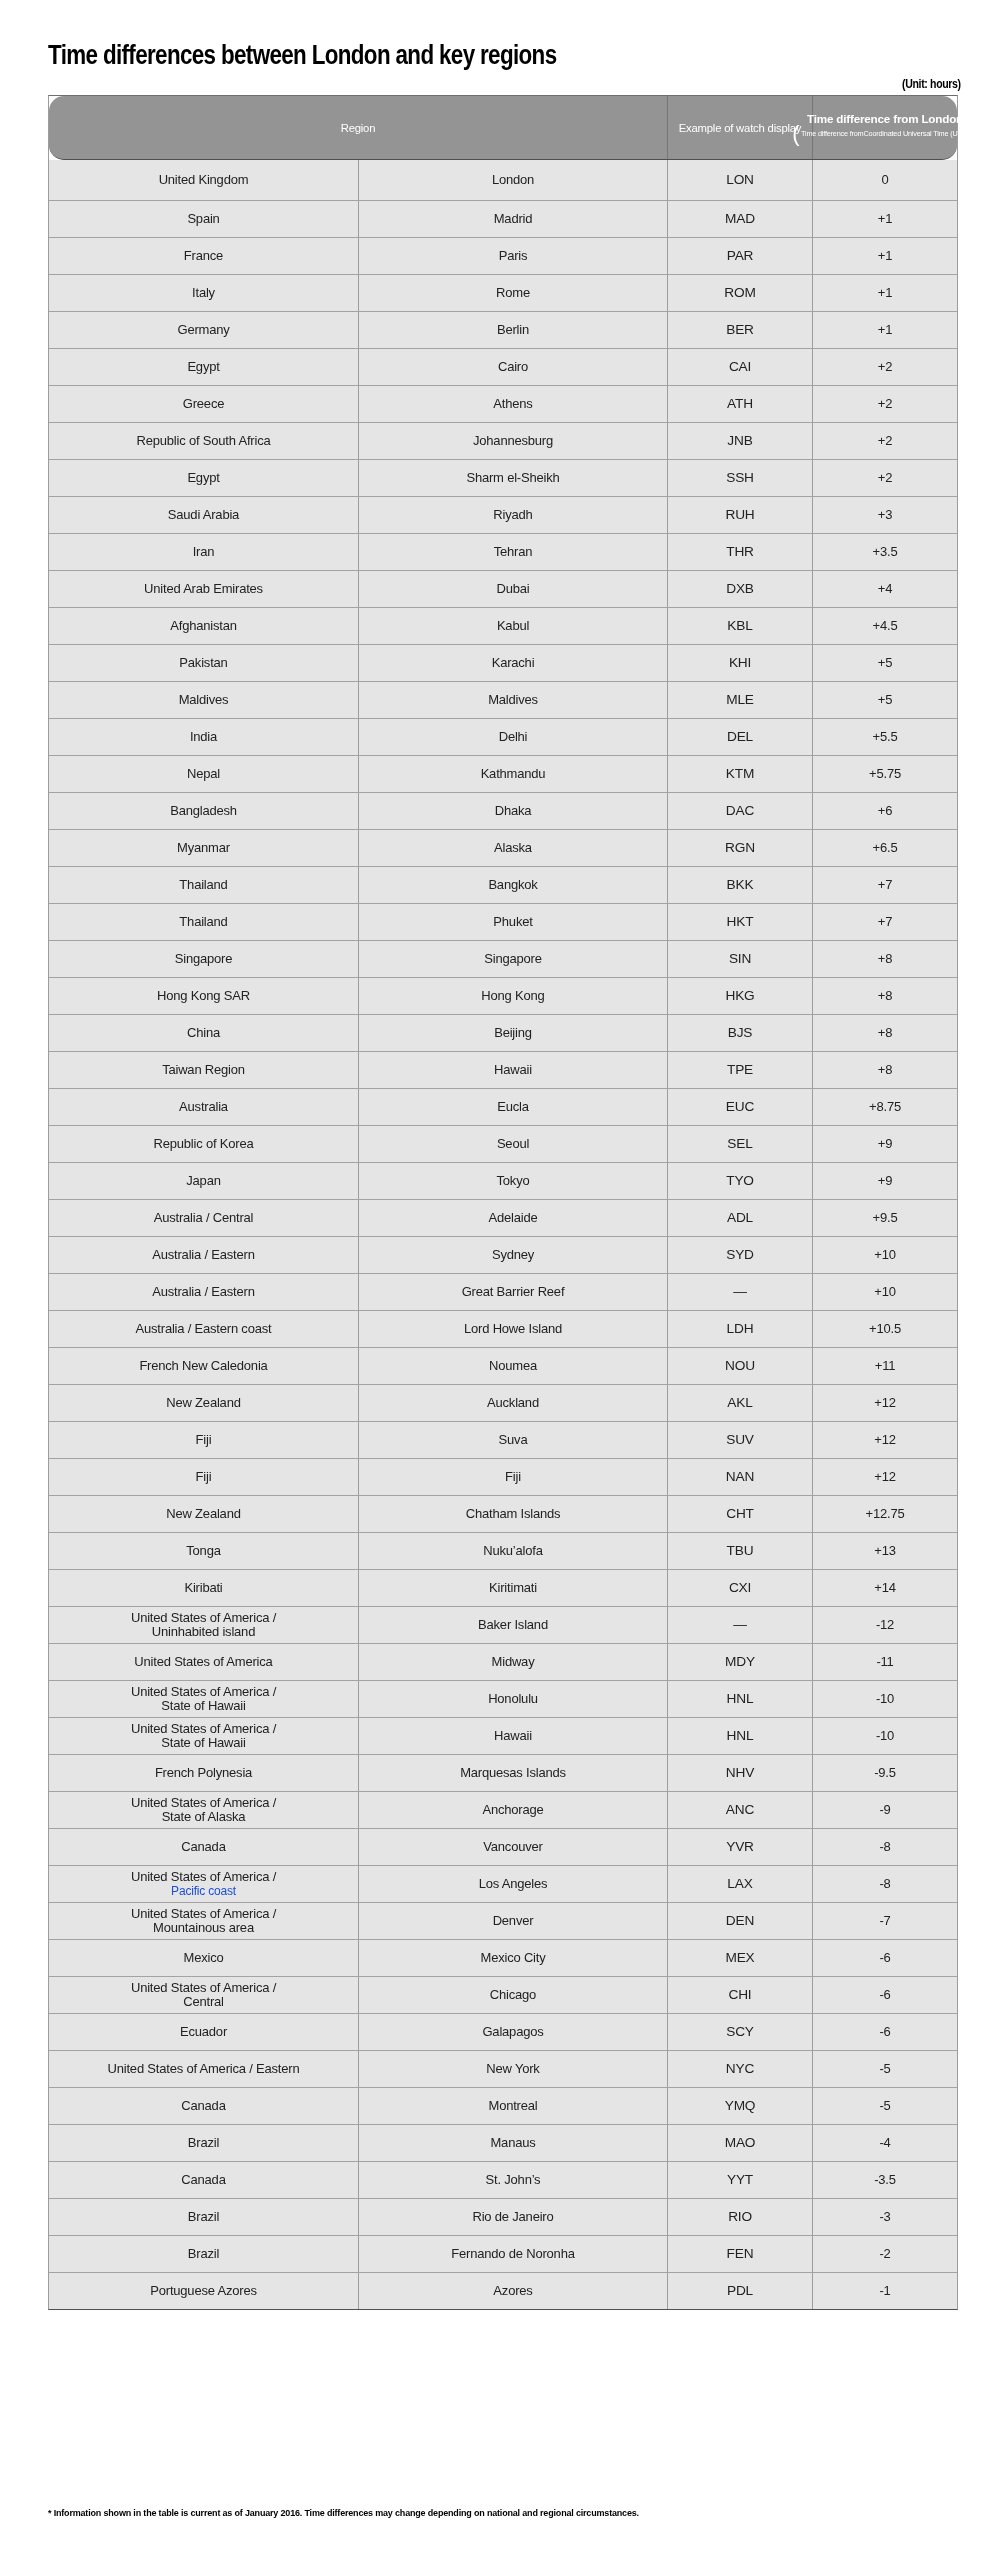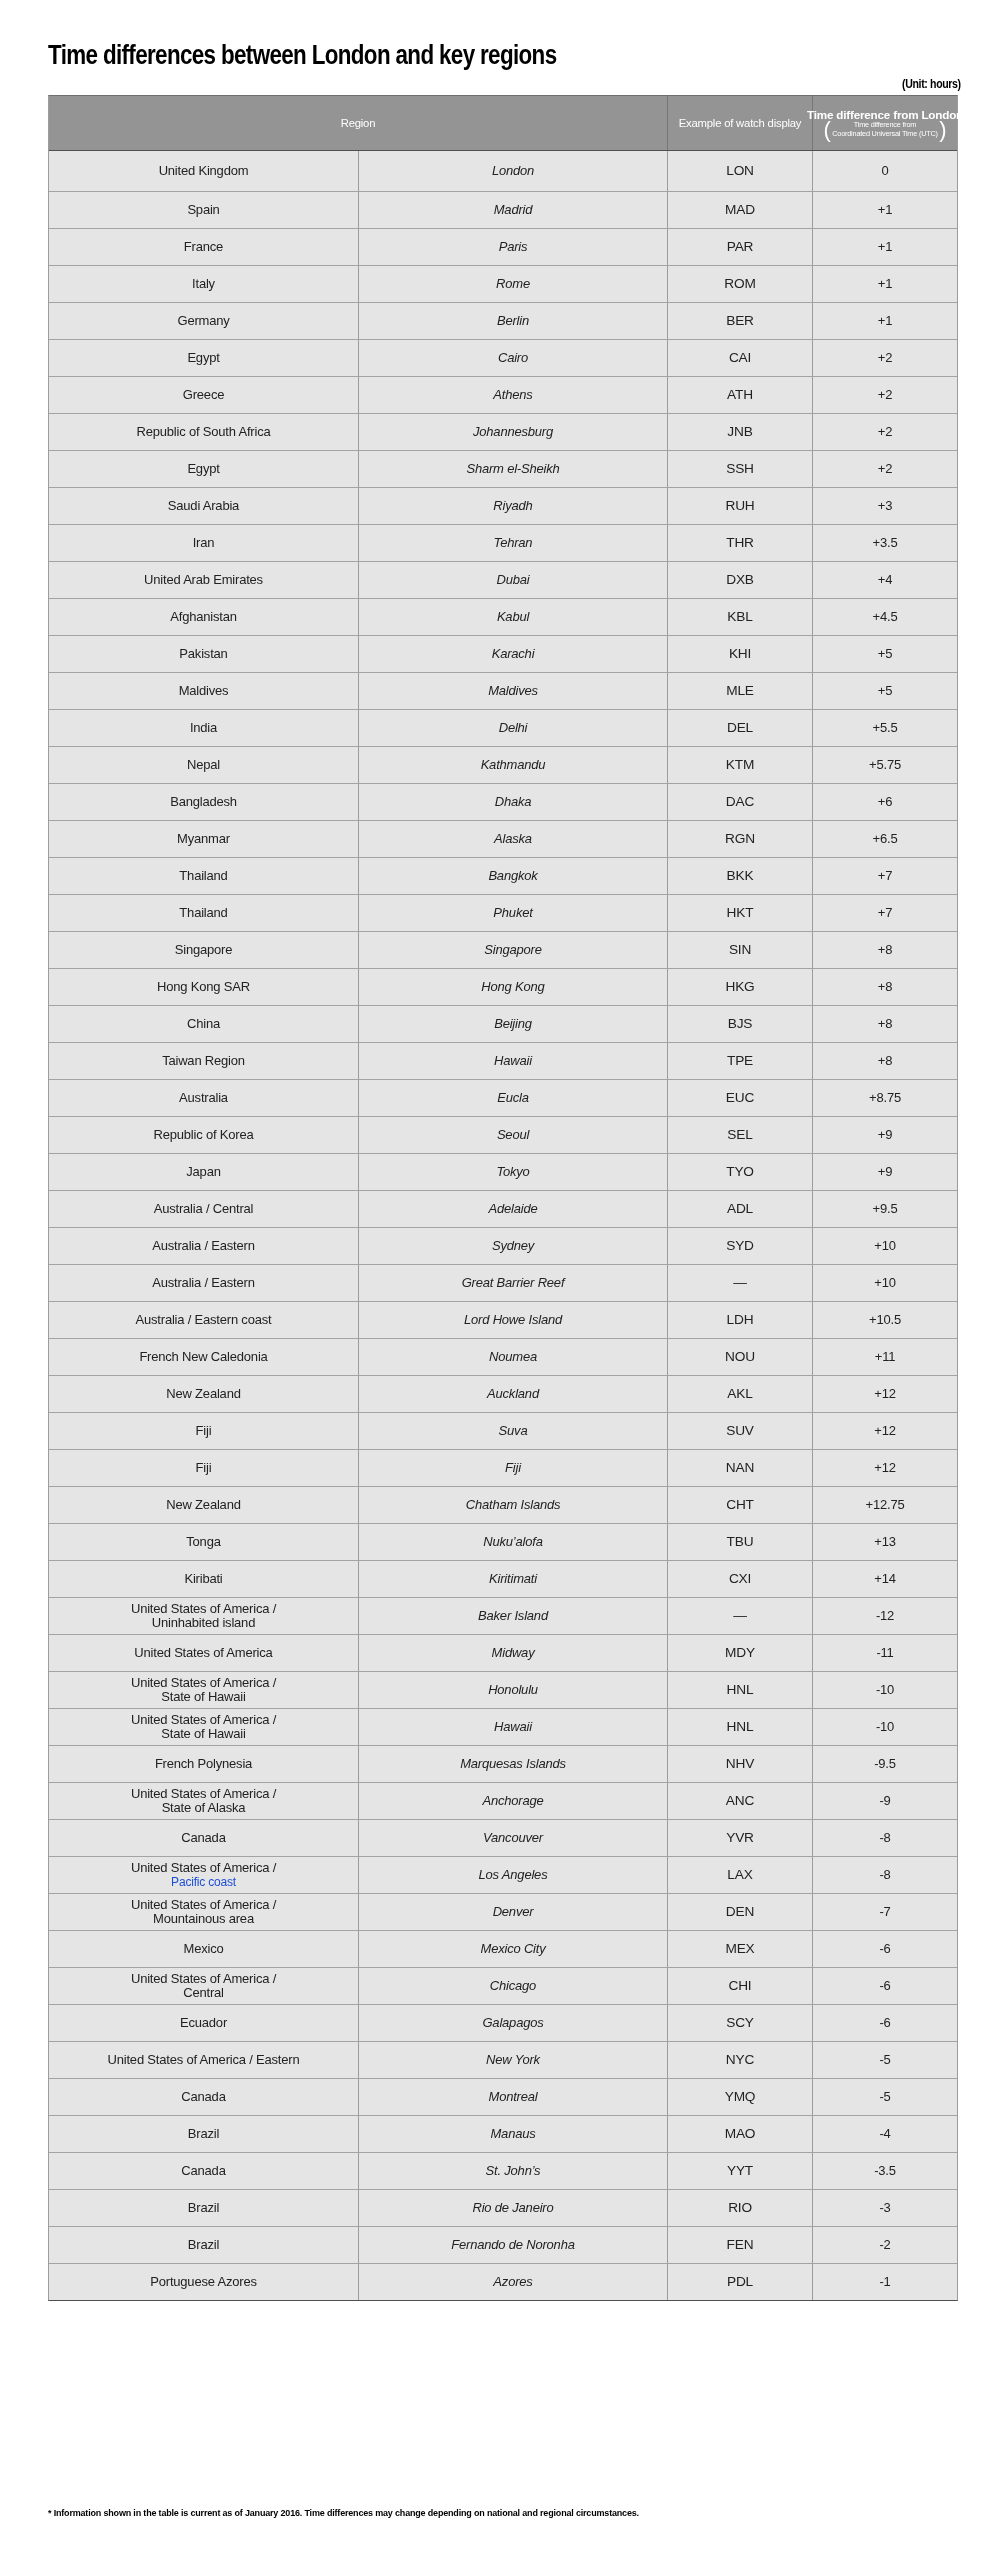--- a/index.html
+++ b/index.html
@@ -41,61 +41,62 @@
     border-left:0.8px solid var(--border-light);
     border-right:0.8px solid var(--border-light);
     border-top:0.8px solid #6e6e6e;
     border-bottom:1.6px solid var(--border-dark);
     background:#fff;
     box-sizing:content-box;
   }
   .thead {
     display:grid;
     grid-template-columns:310px 309px 145px 144px;
-    height:55px;
+    height:64px;
     box-sizing:border-box;
     background:var(--header-bg);
     border-bottom:1.6px solid var(--border-dark);
+    border-radius:15px;
   }
   .th {
     display:flex; flex-direction:column;
     align-items:center; justify-content:center;
     color:var(--header-text);
     font-size:11.3px; font-weight:500;
     letter-spacing:-0.2px;
     text-align:center;
     box-sizing:border-box;
   }
   .th-region { grid-column:1 / span 2; border-right:0.8px solid #777; }
   .th-watch  { border-right:0.8px solid #777; }
   .th-diff-title { font-size:11.7px; font-weight:600; margin-bottom:0; white-space:nowrap; }
   .th-diff-sub { display:flex; align-items:center; justify-content:center; gap:1.6px; }
   .paren { font-size:22px; font-weight:300; line-height:18px; }
-  .sub-lines { display:flex; flex-direction:column; }
+  .sub-lines { display:flex; flex-direction:row; }
   .sub-lines span { display:block; font-size:7.3px; line-height:8.5px; font-weight:400; white-space:nowrap; }
   .tbody { background:#fff; }
   .t-row {
     display:grid;
     grid-template-columns:310px 309px 145px 144px;
     height:40px;
     box-sizing:border-box;
     background:var(--row-bg);
   }
   .t-row + .t-row { margin-top:0; height:37px; border-top:0.8px solid var(--sep); }
   .td {
     display:flex; align-items:center; justify-content:center;
     text-align:center;
     font-size:13px; letter-spacing:-0.2px;
     color:var(--text);
     box-sizing:border-box;
     padding:0 4.8px;
     line-height:14.5px;
   }
   .td-region { flex-direction:column; border-right:0.8px solid var(--border-light); }
-  .td-city   { border-right:0.8px solid var(--border-light);font-style:italic; }
+  .td-city   { border-right:0.8px solid var(--border-light); }
   .td-code   { border-right:0.8px solid var(--border-light); font-size:13.7px; }
   .l2.light  { color:#1d4ed8; font-weight:300; font-size:12px; }
   .footnote {
     position:absolute; left:48px; top:2507px;
     font-size:9.7px; font-weight:700; letter-spacing:-0.2px;
     color:#000;
     white-space:nowrap;
     transform:scaleX(0.93); transform-origin:0 50%;
   }
 </style>

